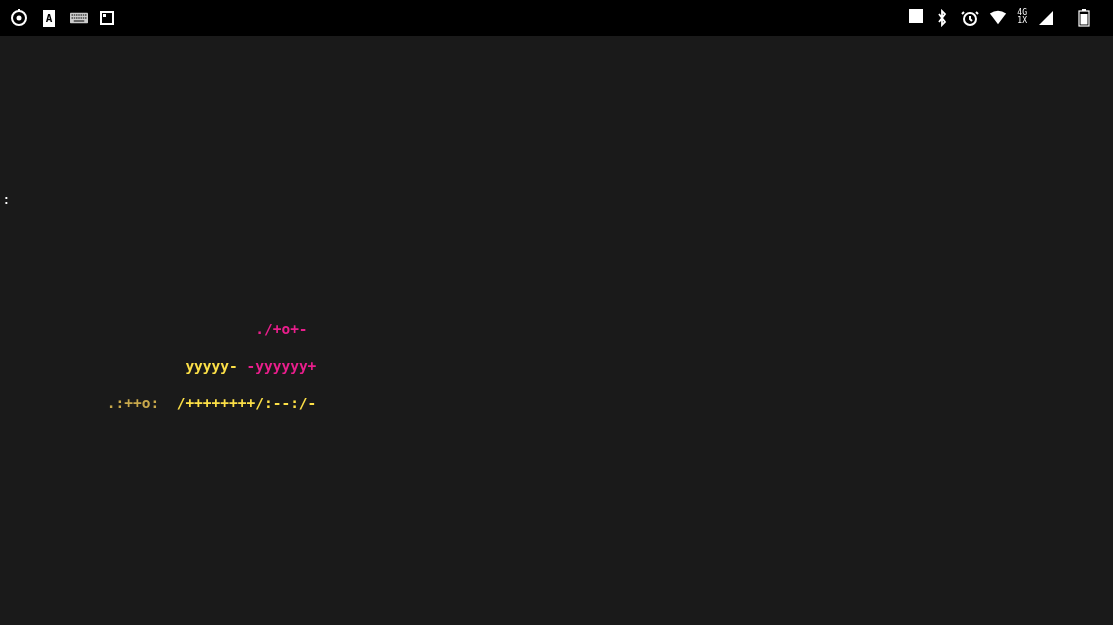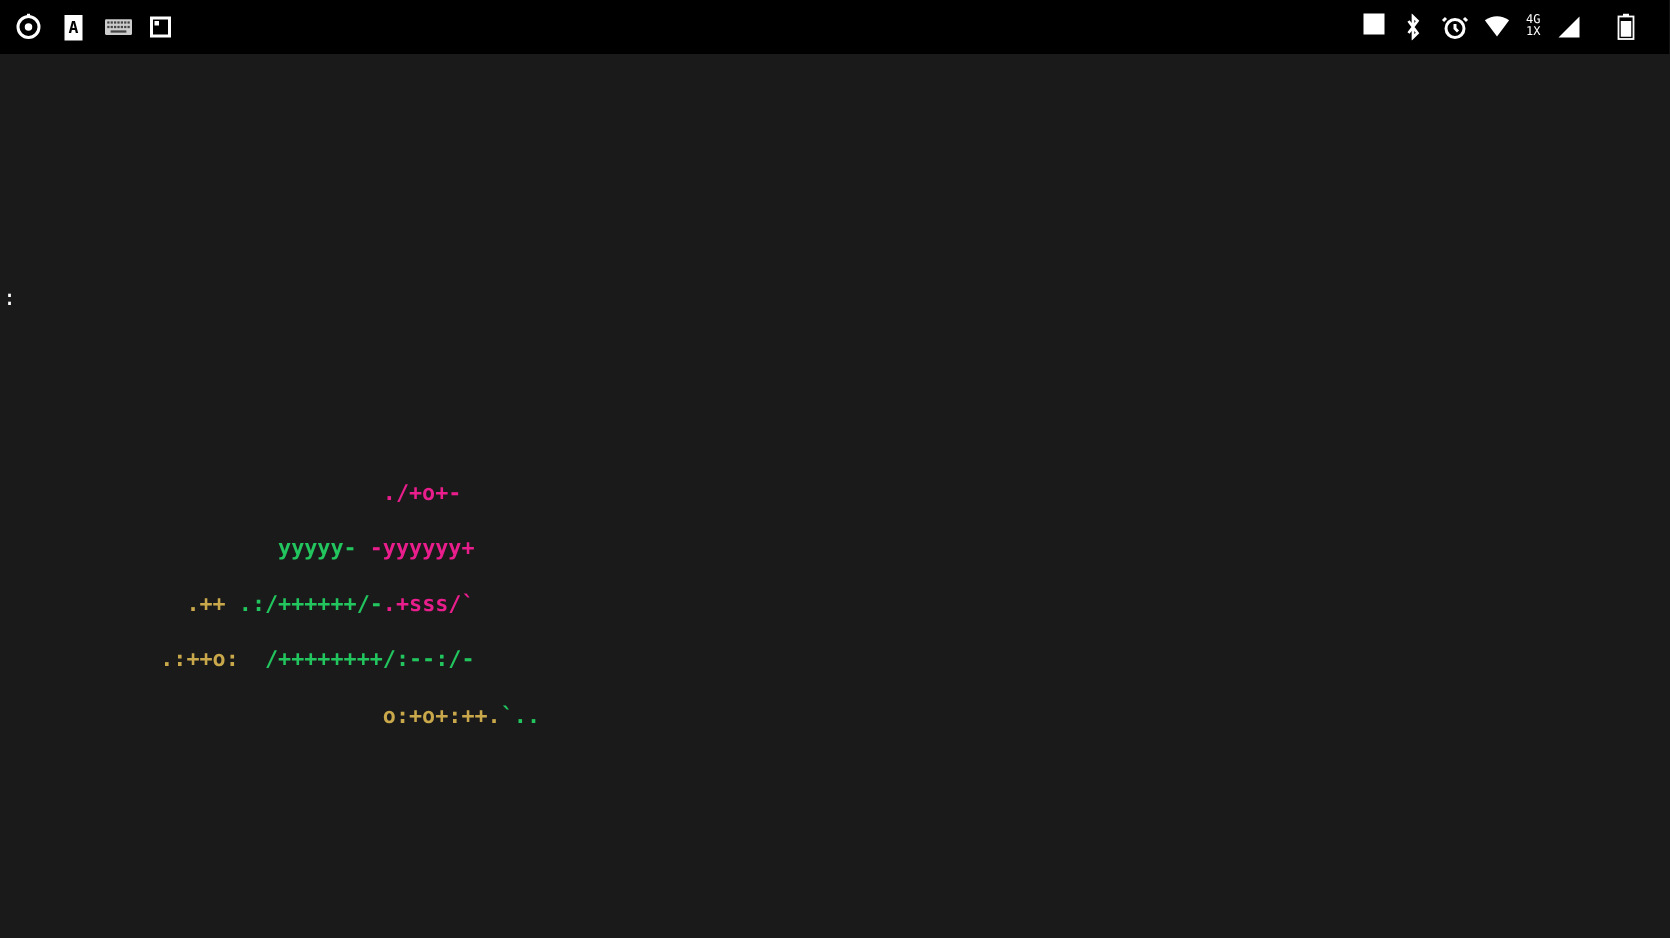--- a/index.html
+++ b/index.html
@@ -35,21 +35,21 @@
   }
   .row { display:flex; justify-content:space-between; }
   .prompt-user { color: #b870ff; font-weight:bold;}
   .prompt-at { color:#fff; }
   .prompt-host { color:#c8a84b; font-weight:bold;}
   .prompt-tilde { color:#5dc3ff; }
   .fetch-row { display:flex; }
   .fetch-art { width: 358px; text-align:right; padding-right:0; }
   .time { color:#8abe1c; }
   .art-line { font-weight:bold; }
-  .w { color:#22c55e; }
+  .w { color:#fde047; }
   .m { color:#e91e8c; }
   .y { color:#c8a84b; }
 </style>
 </head>
 <body>
 
 <div class="status-bar">
   <div class="status-left">
     <span class="icon">
         <svg width="18" height="18" viewBox="0 0 18 18">
@@ -129,14 +129,13 @@
 <div></div>
 <div>&nbsp;</div>
 <div><span class="prompt-user"></span><span class="prompt-at"></span><span class="prompt-host"></span><span style="color:#fff;">: </span><span class="prompt-tilde"></span></div>
 <div class="row"><span><span style="color:#fff;font-weight:bold;"></span> <span></span></span><span class="time"></span></div>
 
 
 <div class="fetch-row">
 <div class="fetch-art">
 <div class="art-line"><span class="m">./+o+-</span>      </div>
 <div class="art-line"><span class="w">yyyyy- </span><span class="m">-yyyyyy+</span>     </div>
-<div class="art-line"><span class="y">.++ </span><span class="w">.:/++++++/-</span><span class="m">.+sss/`</span>     </div>
 <div class="art-line"><span class="y">.:++o:  </span><span class="w">/++++++++/:--:/-</span>     </div>
-<div class="art-line"><span class="y">o:+o+:++.</span><span class="w">`..</span></div></div></div></div>
+</div></div></div>
 </body></html>

